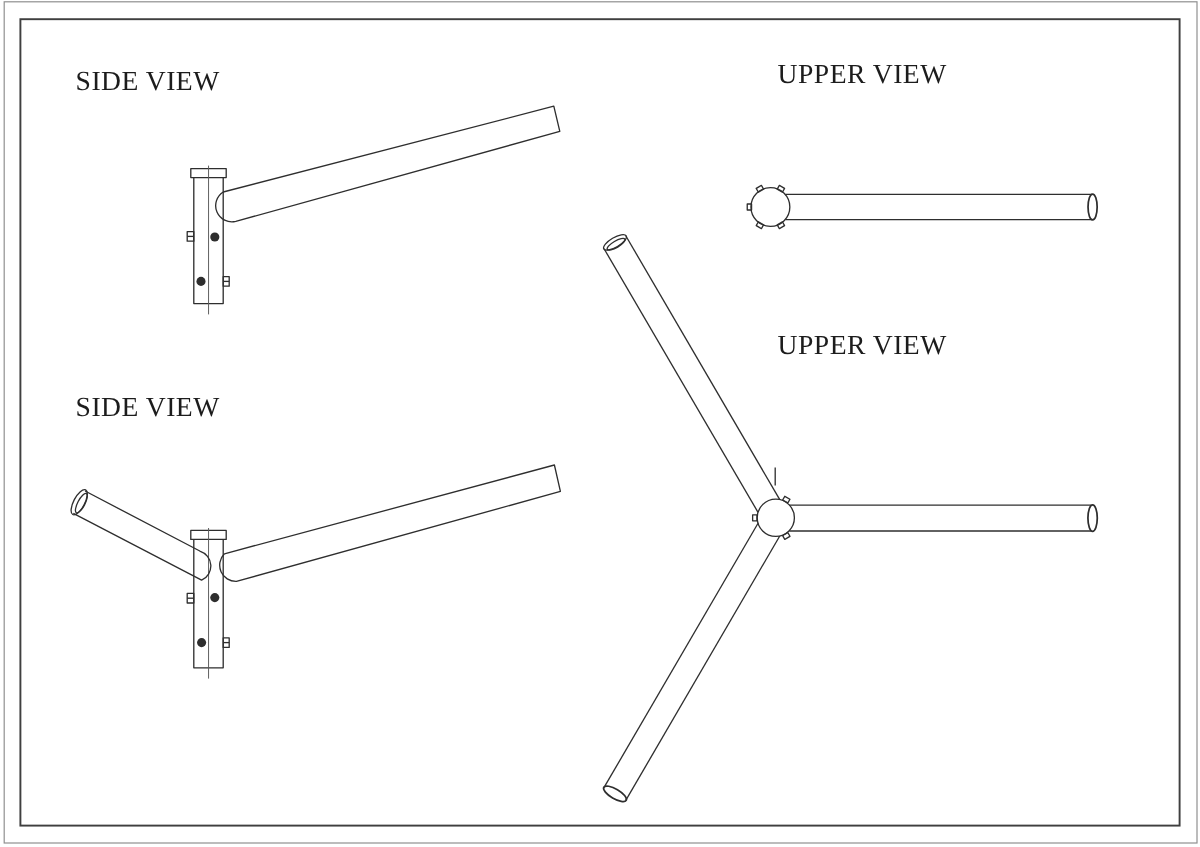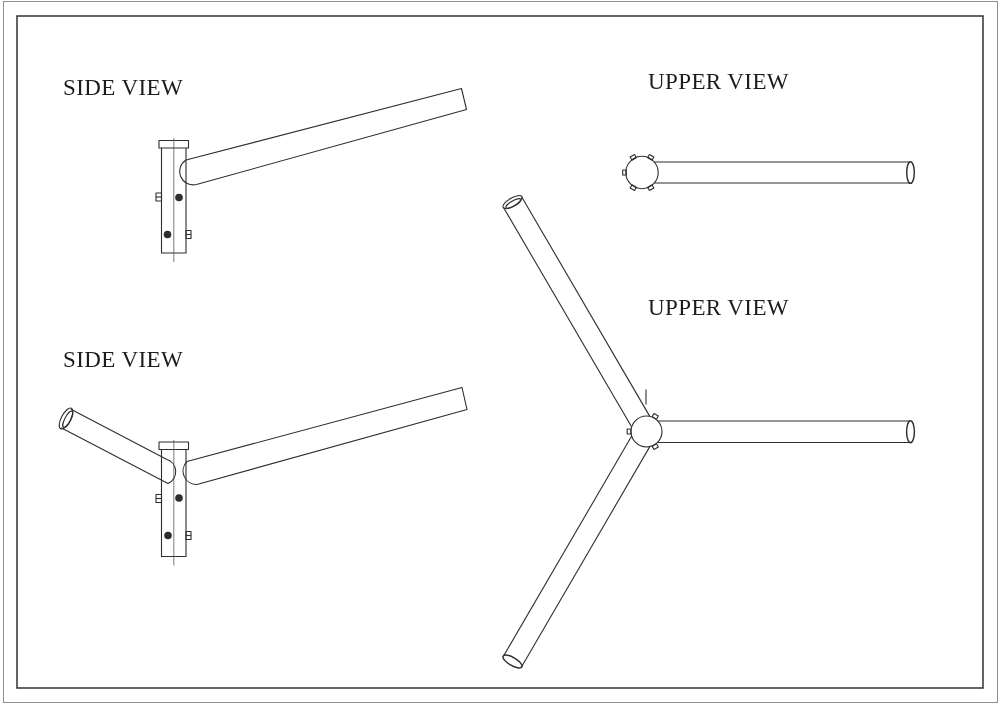--- a/index.html
+++ b/index.html
@@ -17,21 +17,20 @@
     overflow:hidden;
     font-family:"Liberation Serif", serif;
   }
   .view-label{
     position:absolute;
     font-size:23px;
     line-height:1;
     letter-spacing:0.4px;
     color:#1c1c1c;
     white-space:nowrap;
-    margin-top:20px;
   }
   #label-side-1{left:63px;top:56px;}
   #label-upper-1{left:648px;top:50px;}
   #label-side-2{left:63px;top:328px;}
   #label-upper-2{left:648px;top:276px;}
   svg{position:absolute;left:0;top:0;}
   .ln{fill:none;stroke:var(--line);stroke-width:1.1;stroke-linejoin:round;}
   .bold{stroke-width:1.45;}
   .thin{fill:none;stroke:var(--centerline);stroke-width:0.8;}
   .dot{fill:var(--line);stroke:none;}

